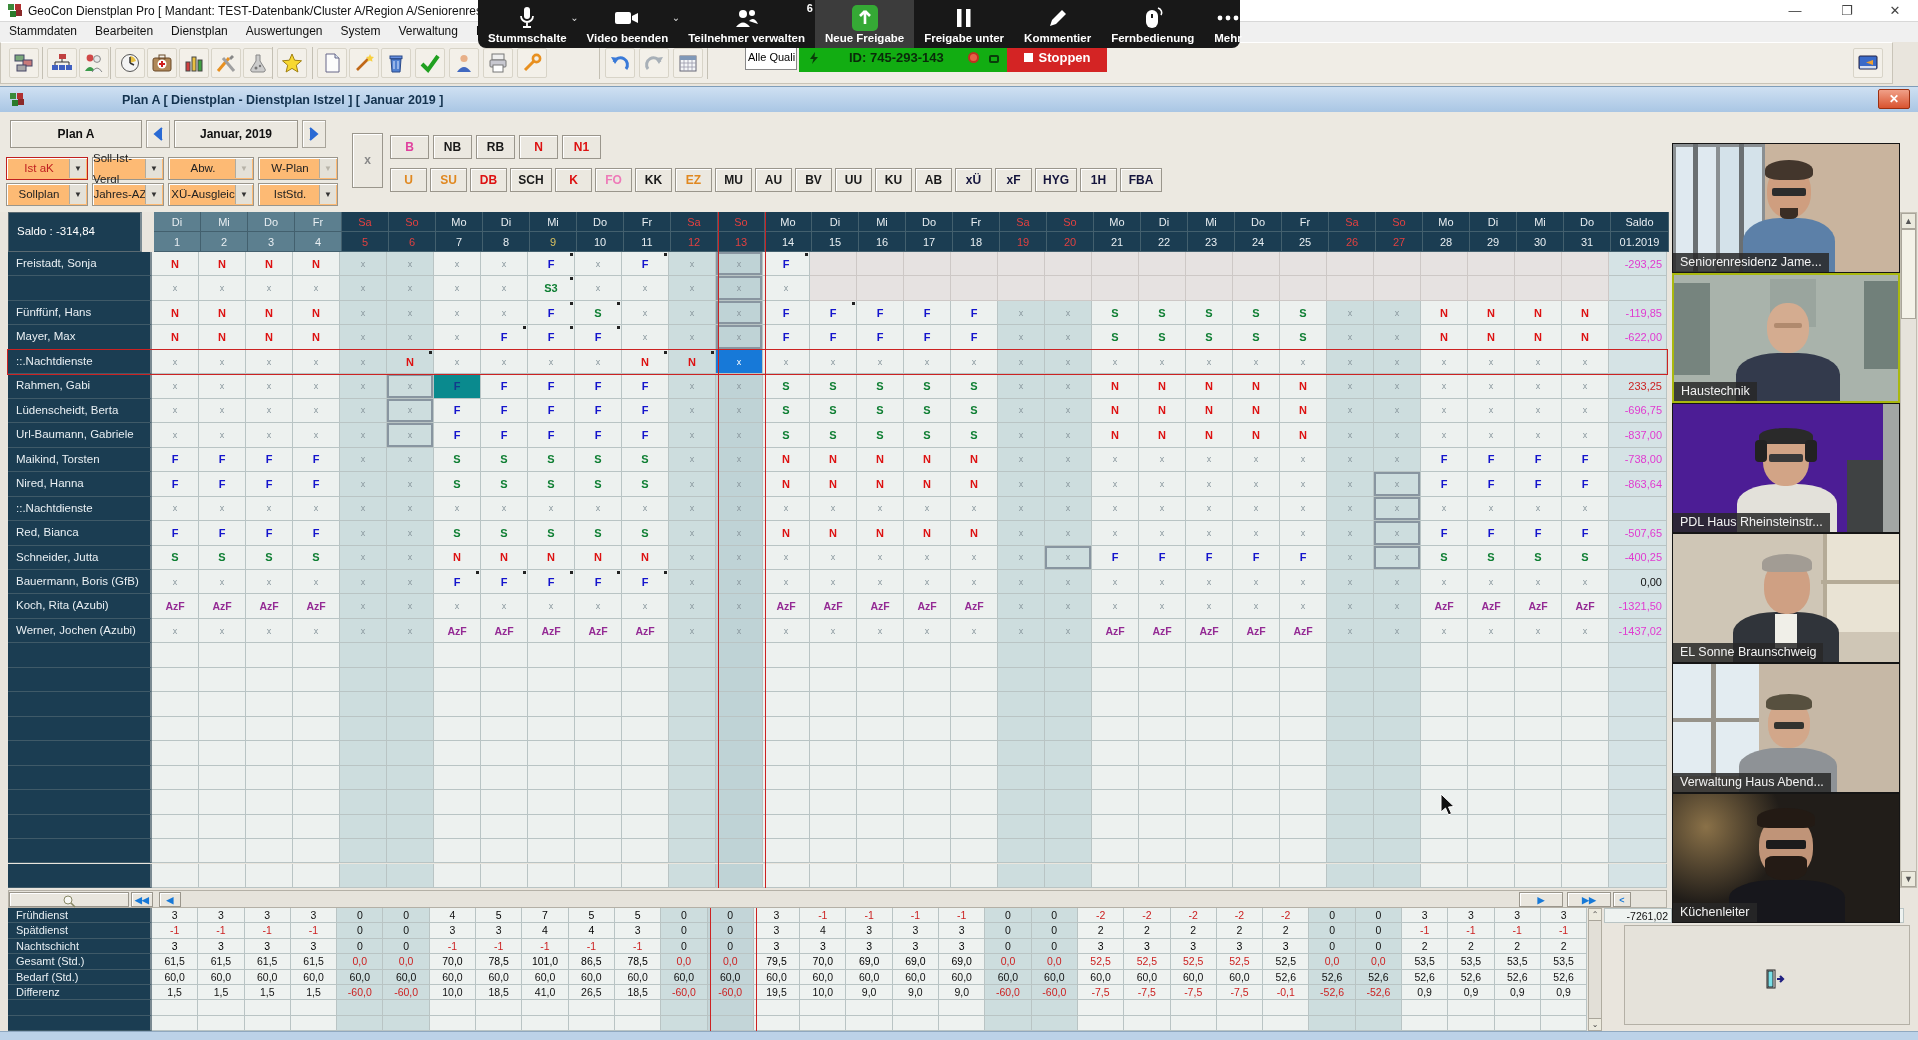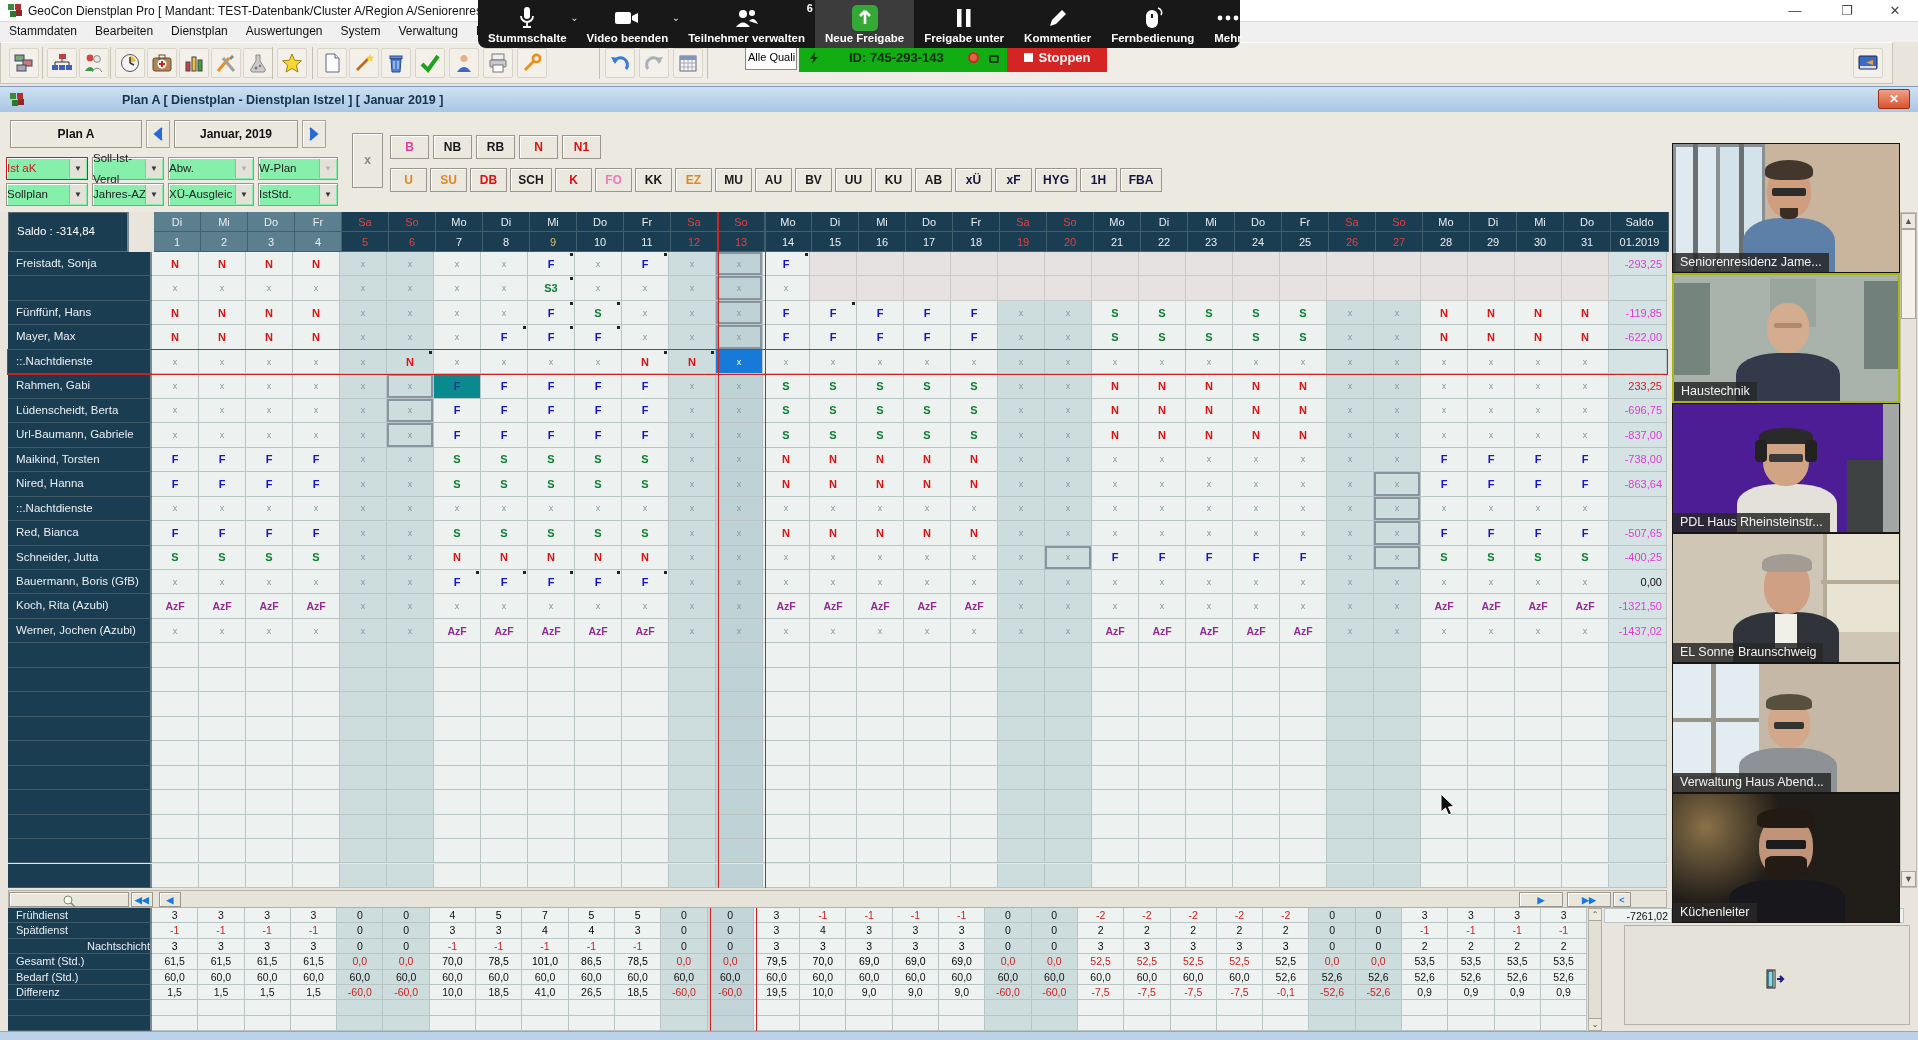--- a/index.html
+++ b/index.html
@@ -31,27 +31,27 @@
 .mitem.hl{background:#3c3c3c}
 .chev{position:absolute;right:-2px;top:12px;font-size:10px;color:#ddd}
 .badge{position:absolute;font-size:11px;font-weight:bold;color:#fff}
 
 #planbar{left:0;top:86px;width:1918px;height:26px;background:linear-gradient(180deg,#cfe0f2,#a9c6e4);border-top:1px solid #7f9db9}
 #planbar .tt{position:absolute;left:122px;top:6px;font-size:12.5px;color:#13324e;font-weight:bold;white-space:nowrap}
 #closeX{left:1878px;top:89px;width:32px;height:20px;background:linear-gradient(180deg,#f0a088,#d9532f);border:1px solid #9c2f10;border-radius:2px;color:#fff;text-align:center;font-size:12px;font-weight:bold;line-height:19px}
 
 #controls{left:0;top:112px;width:1918px;height:100px;background:#ece9e1}
 .cbtn{position:absolute;background:#ebe8e0;border:1px solid #9a968c;box-shadow:inset 1px 1px 0 #fff;font-size:12px;text-align:center;color:#111}
-.ddl{position:absolute;background:#86efac;border:1px solid #9a968c;box-shadow:inset 1px 1px 0 #fff;font-size:11.5px;color:#222;display:flex;align-items:center;justify-content:flex-start}
+.ddl{position:absolute;background:#fdba74;border:1px solid #9a968c;box-shadow:inset 1px 1px 0 #fff;font-size:11.5px;color:#222;display:flex;align-items:center;justify-content:center}
 .ddl .ar{position:absolute;right:1px;top:1px;bottom:1px;width:17px;background:#e4e1d8;border-left:1px solid #b0aca0;font-size:8px;color:#333;display:flex;align-items:center;justify-content:center}
 .ddl .ar.dis{color:#b7b3a8}
 .sbtn{position:absolute;border:1px solid #a8a49a;background:#ece9e1;box-shadow:inset 1px 1px 0 #fff;font-size:12px;font-weight:bold;display:flex;align-items:center;justify-content:center}
 
 #grid{left:8px;top:212px}
-.hcorner{position:absolute;left:0;top:0;width:121px;height:40px;background:#1b3d52;color:#fff;font-size:11.5px;border:1px solid #5a6a72;border-right:2px solid #7a8a92;padding:12px 16px 0 8px}
+.hcorner{position:absolute;left:0;top:0;width:134px;height:40px;background:#1b3d52;color:#fff;font-size:11.5px;border:1px solid #5a6a72;border-right:2px solid #7a8a92;padding:12px 16px 0 8px}
 .hcol{position:absolute;top:0;width:47px}
 .hc{height:20px;background:#1b3d52;color:#e8eef2;font-size:11px;text-align:center;line-height:20px;border-right:1px solid #43606e;border-bottom:1px solid #43606e}
 .hc.sel{background:#5c7f8f}
 .hc.we{color:#e04040}
 .hc.today{color:#d8c060}
 .row{position:absolute;left:0;display:flex}
 .namecell{width:144px;background:#1b3d52;color:#e9eff3;font-size:11.5px;border-right:2px solid #7a8a92;border-bottom:1px solid #3f5a68;padding:5px 0 0 8px;white-space:nowrap;overflow:hidden}
 .cell{width:47px;border-right:1px solid #b9c4c4;border-bottom:1px solid #b9c4c4;background:#edf1ef;text-align:center;position:relative;font-weight:bold;font-size:11px;display:flex;align-items:center;justify-content:center}
 .cell.we{background:#cdddde}
 .cell.selcol{background:#bfd3d6}
@@ -2507,21 +2507,21 @@
         <div class="scell" style="height: 15.4px;"><span class="s-k vv">2</span></div>
         <div class="scell" style="height: 15.4px;"><span class="s-k vv">2</span></div>
         <div class="scell we" style="height: 15.4px;"><span class="s-k vv">0</span></div>
         <div class="scell we" style="height: 15.4px;"><span class="s-k vv">0</span></div>
         <div class="scell" style="height: 15.4px;"><span class="s-r vv">-1</span></div>
         <div class="scell" style="height: 15.4px;"><span class="s-r vv">-1</span></div>
         <div class="scell" style="height: 15.4px;"><span class="s-r vv">-1</span></div>
         <div class="scell" style="height: 15.4px;"><span class="s-r vv">-1</span></div>
       </div>
       <div class="row" style="top: 30.8px; height: 15.4px;">
-        <div class="sumname" style="height: 15.4px; text-align: right;">Nachtschicht</div>
+        <div class="sumname" style="height: 15.4px;">Nachtschicht</div>
         <div class="scell" style="height: 15.4px;"><span class="s-b vv">3</span></div>
         <div class="scell" style="height: 15.4px;"><span class="s-b vv">3</span></div>
         <div class="scell" style="height: 15.4px;"><span class="s-b vv">3</span></div>
         <div class="scell" style="height: 15.4px;"><span class="s-b vv">3</span></div>
         <div class="scell we" style="height: 15.4px;"><span class="s-k vv">0</span></div>
         <div class="scell we" style="height: 15.4px;"><span class="s-k vv">0</span></div>
         <div class="scell" style="height: 15.4px;"><span class="s-r vv">-1</span></div>
         <div class="scell" style="height: 15.4px;"><span class="s-r vv">-1</span></div>
         <div class="scell" style="height: 15.4px;"><span class="s-r vv">-1</span></div>
         <div class="scell" style="height: 15.4px;"><span class="s-r vv">-1</span></div>

